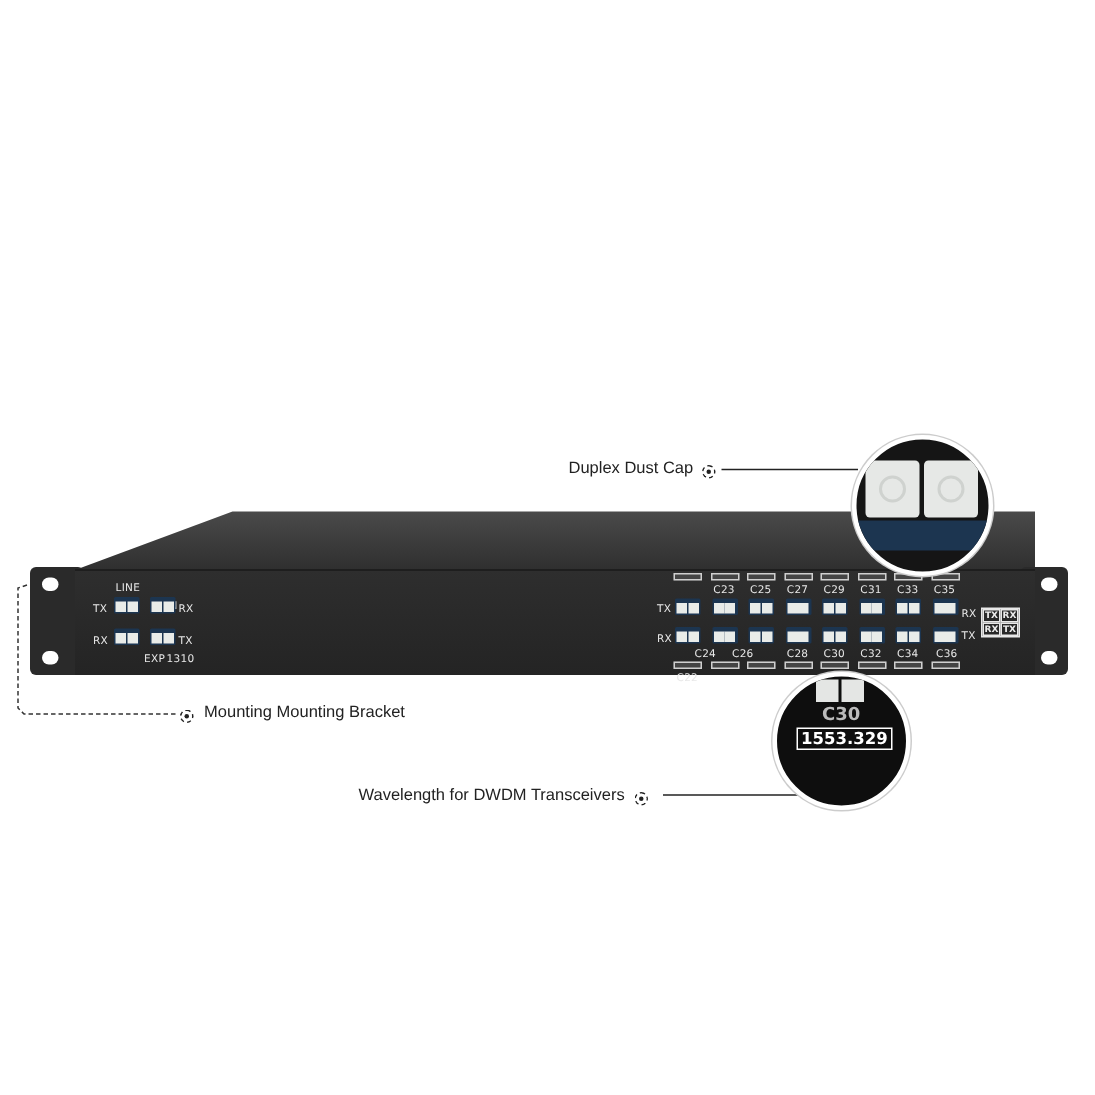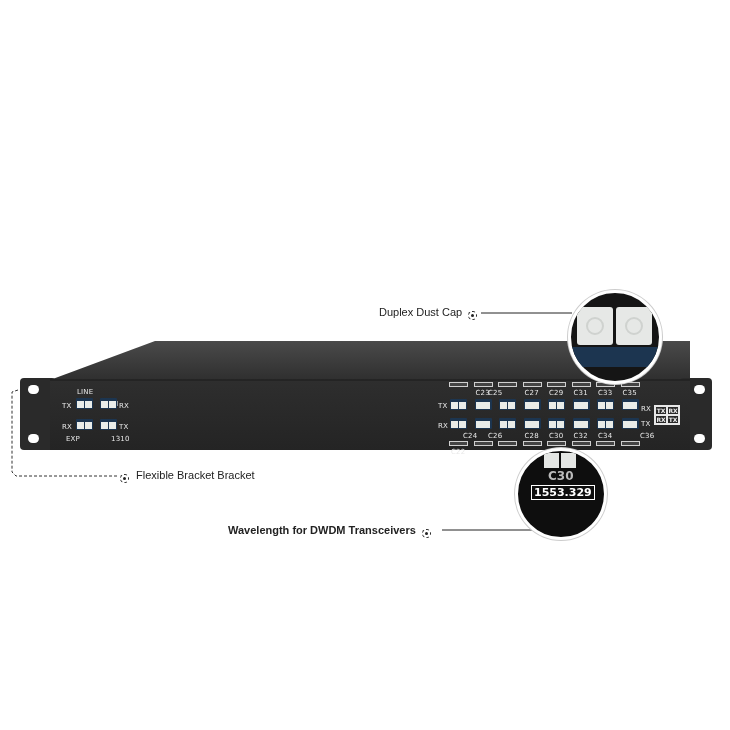--- a/index.html
+++ b/index.html
@@ -71,21 +71,21 @@
   <div class="abs lbl" style="left:2px;top:35px;">RX</div>
   <div class="abs port" style="left:16px;top:31px;">
       <span></span>
       <span></span>
     </div>
   <div class="abs port" style="left:40px;top:31px;">
       <span></span>
       <span></span>
     </div>
   <div class="abs lbl" style="left:59px;top:35px;">TX</div>
-  <div class="abs lbl" style="left:6px;top:47px;">EXP</div>
+  <div class="abs lbl" style="left:36px;top:47px;">EXP</div>
   <div class="abs lbl" style="left:51px;top:47px;">1310</div>
 </div>
 
 <div class="abs" style="left:436px;top:380px;width:250px;height:70px;">
   <div class="abs lbl" style="left:2px;top:22px;">TX</div>
   <div class="abs lbl" style="left:2px;top:42px;">RX</div>
 
   <div id="top-row">
       <div class="abs wl" style="left:13px;top:2px;"></div>
        <div class="abs lbl" style="left:15px;top:23px;">C21</div>
@@ -93,21 +93,21 @@
         <span></span>
         <span></span>
       </div>
       <div class="abs wl" style="left:37.5px;top:2px;"></div>
        <div class="abs lbl" style="left:39.5px;top:9px;">C23</div>
        <div class="abs port" style="left:38.5px;top:19px;">
         <span></span>
         <span></span>
       </div>
       <div class="abs wl" style="left:62px;top:2px;"></div>
-       <div class="abs lbl" style="left:52px;top:9px;">C25</div>
+       <div class="abs lbl" style="left:64px;top:9px;">C25</div>
        <div class="abs port" style="left:63px;top:19px;">
         <span></span>
         <span></span>
       </div>
       <div class="abs wl" style="left:86.5px;top:2px;"></div>
        <div class="abs lbl" style="left:88.5px;top:9px;">C27</div>
        <div class="abs port" style="left:87.5px;top:19px;">
         <span></span>
         <span></span>
       </div>
@@ -176,21 +176,21 @@
       <div class="abs port" style="left:161px;top:38px;">
         <span></span>
         <span></span>
       </div>
        <div class="abs lbl" style="left:162px;top:52px;">C34</div>
        <div class="abs wl" style="left:160px;top:61px;"></div>
       <div class="abs port" style="left:185.5px;top:38px;">
         <span></span>
         <span></span>
       </div>
-       <div class="abs lbl" style="left:204px;top:52px;">C36</div>
+       <div class="abs lbl" style="left:188px;top:52px;">C36</div>
        <div class="abs wl" style="left:184.5px;top:61px;"></div>
     </div>
 
   <div class="abs lbl" style="left:205px;top:25px;">RX</div>
   <div class="abs lbl" style="left:205px;top:40px;">TX</div>
   <div class="abs txrx-grid" style="left:218px;top:25px;">
     <div>TX</div>
     <div>RX</div>
     <div>RX</div>
     <div>TX</div>
@@ -217,20 +217,20 @@
 <div class="abs callout-text" style="left:379px;top:306px;">
   <span>Duplex Dust Cap</span>
   <span class="cbadge" style="vertical-align:-1px;margin-left:3px;">
       <i></i>
     </span>
 </div>
 <div class="abs callout-text" style="left:120px;top:469px;">
   <span class="cbadge" style="vertical-align:-1px;margin-right:4px;">
       <i></i>
     </span>
-  <span>Flexible Bracket Bracket</span>
-</div>
-<div class="abs callout-text" style="left:228px;top:524px;font-weight:bold;">
+  <span>Mounting Mounting Bracket</span>
+</div>
+<div class="abs callout-text" style="left:239px;top:524px;">
   <span>Wavelength for DWDM Transceivers</span>
   <span class="cbadge" style="vertical-align:-1px;margin-left:3px;">
       <i></i>
     </span>
 </div>
 
 </body></html>

